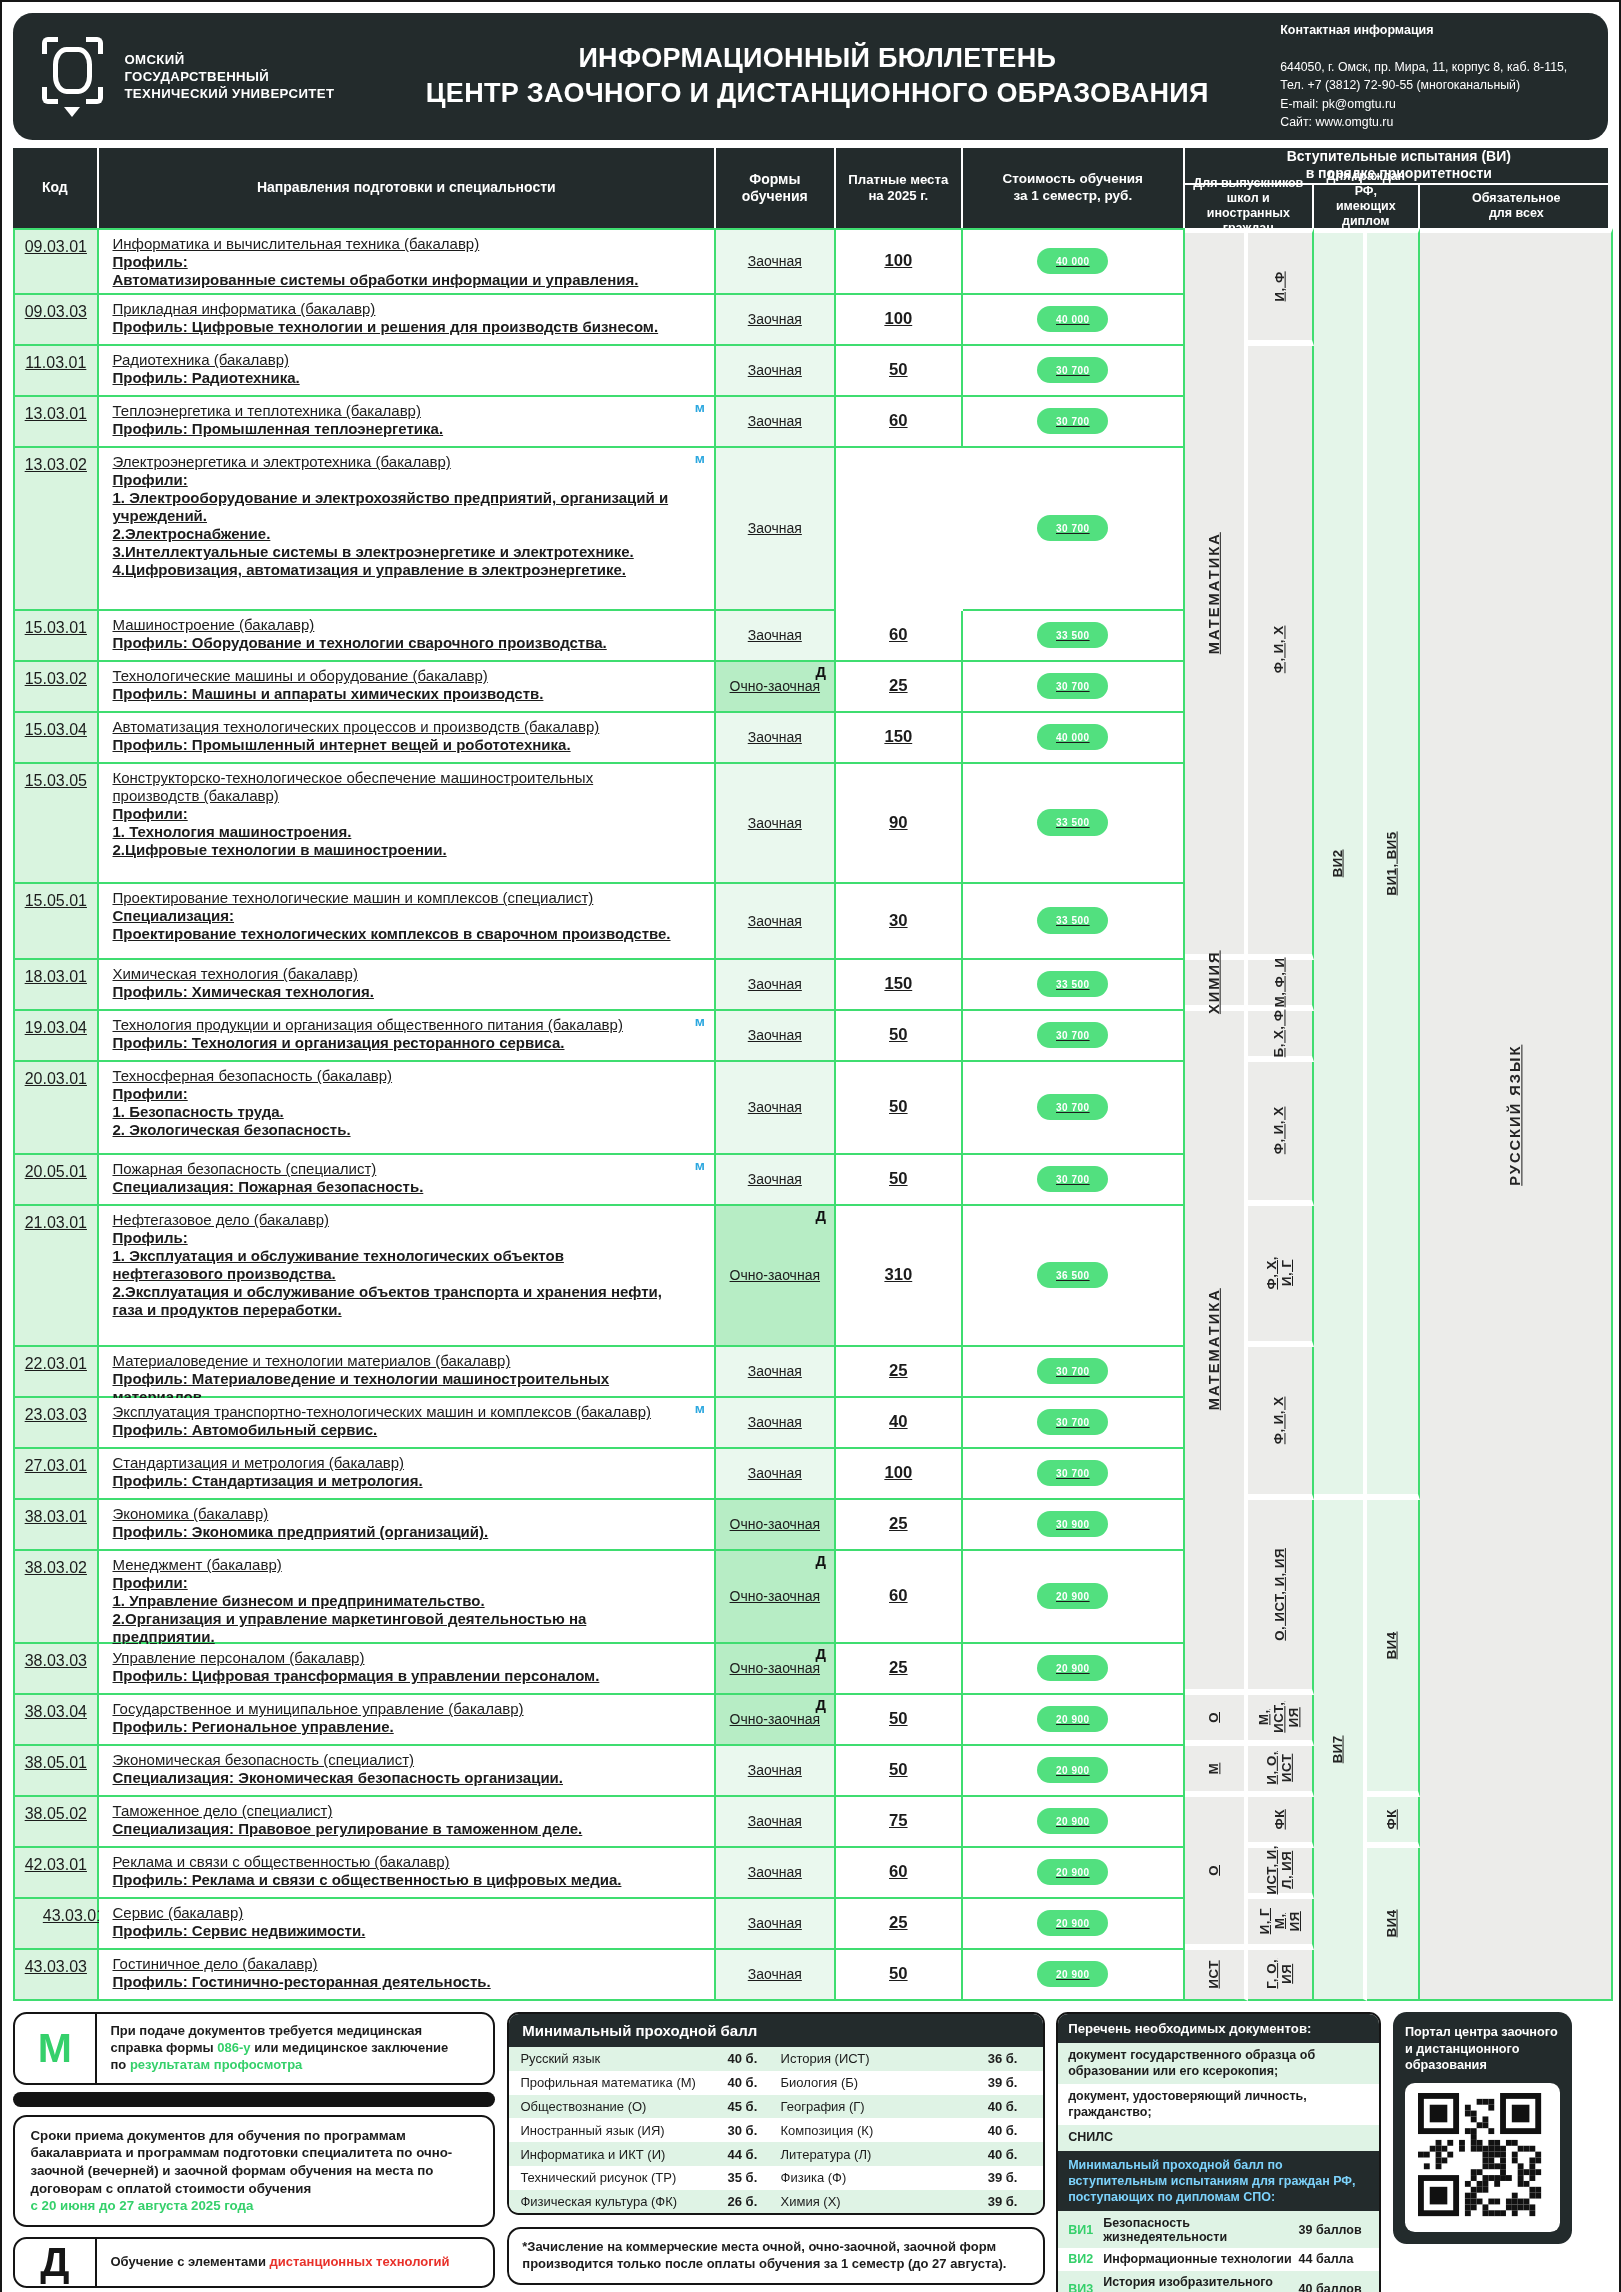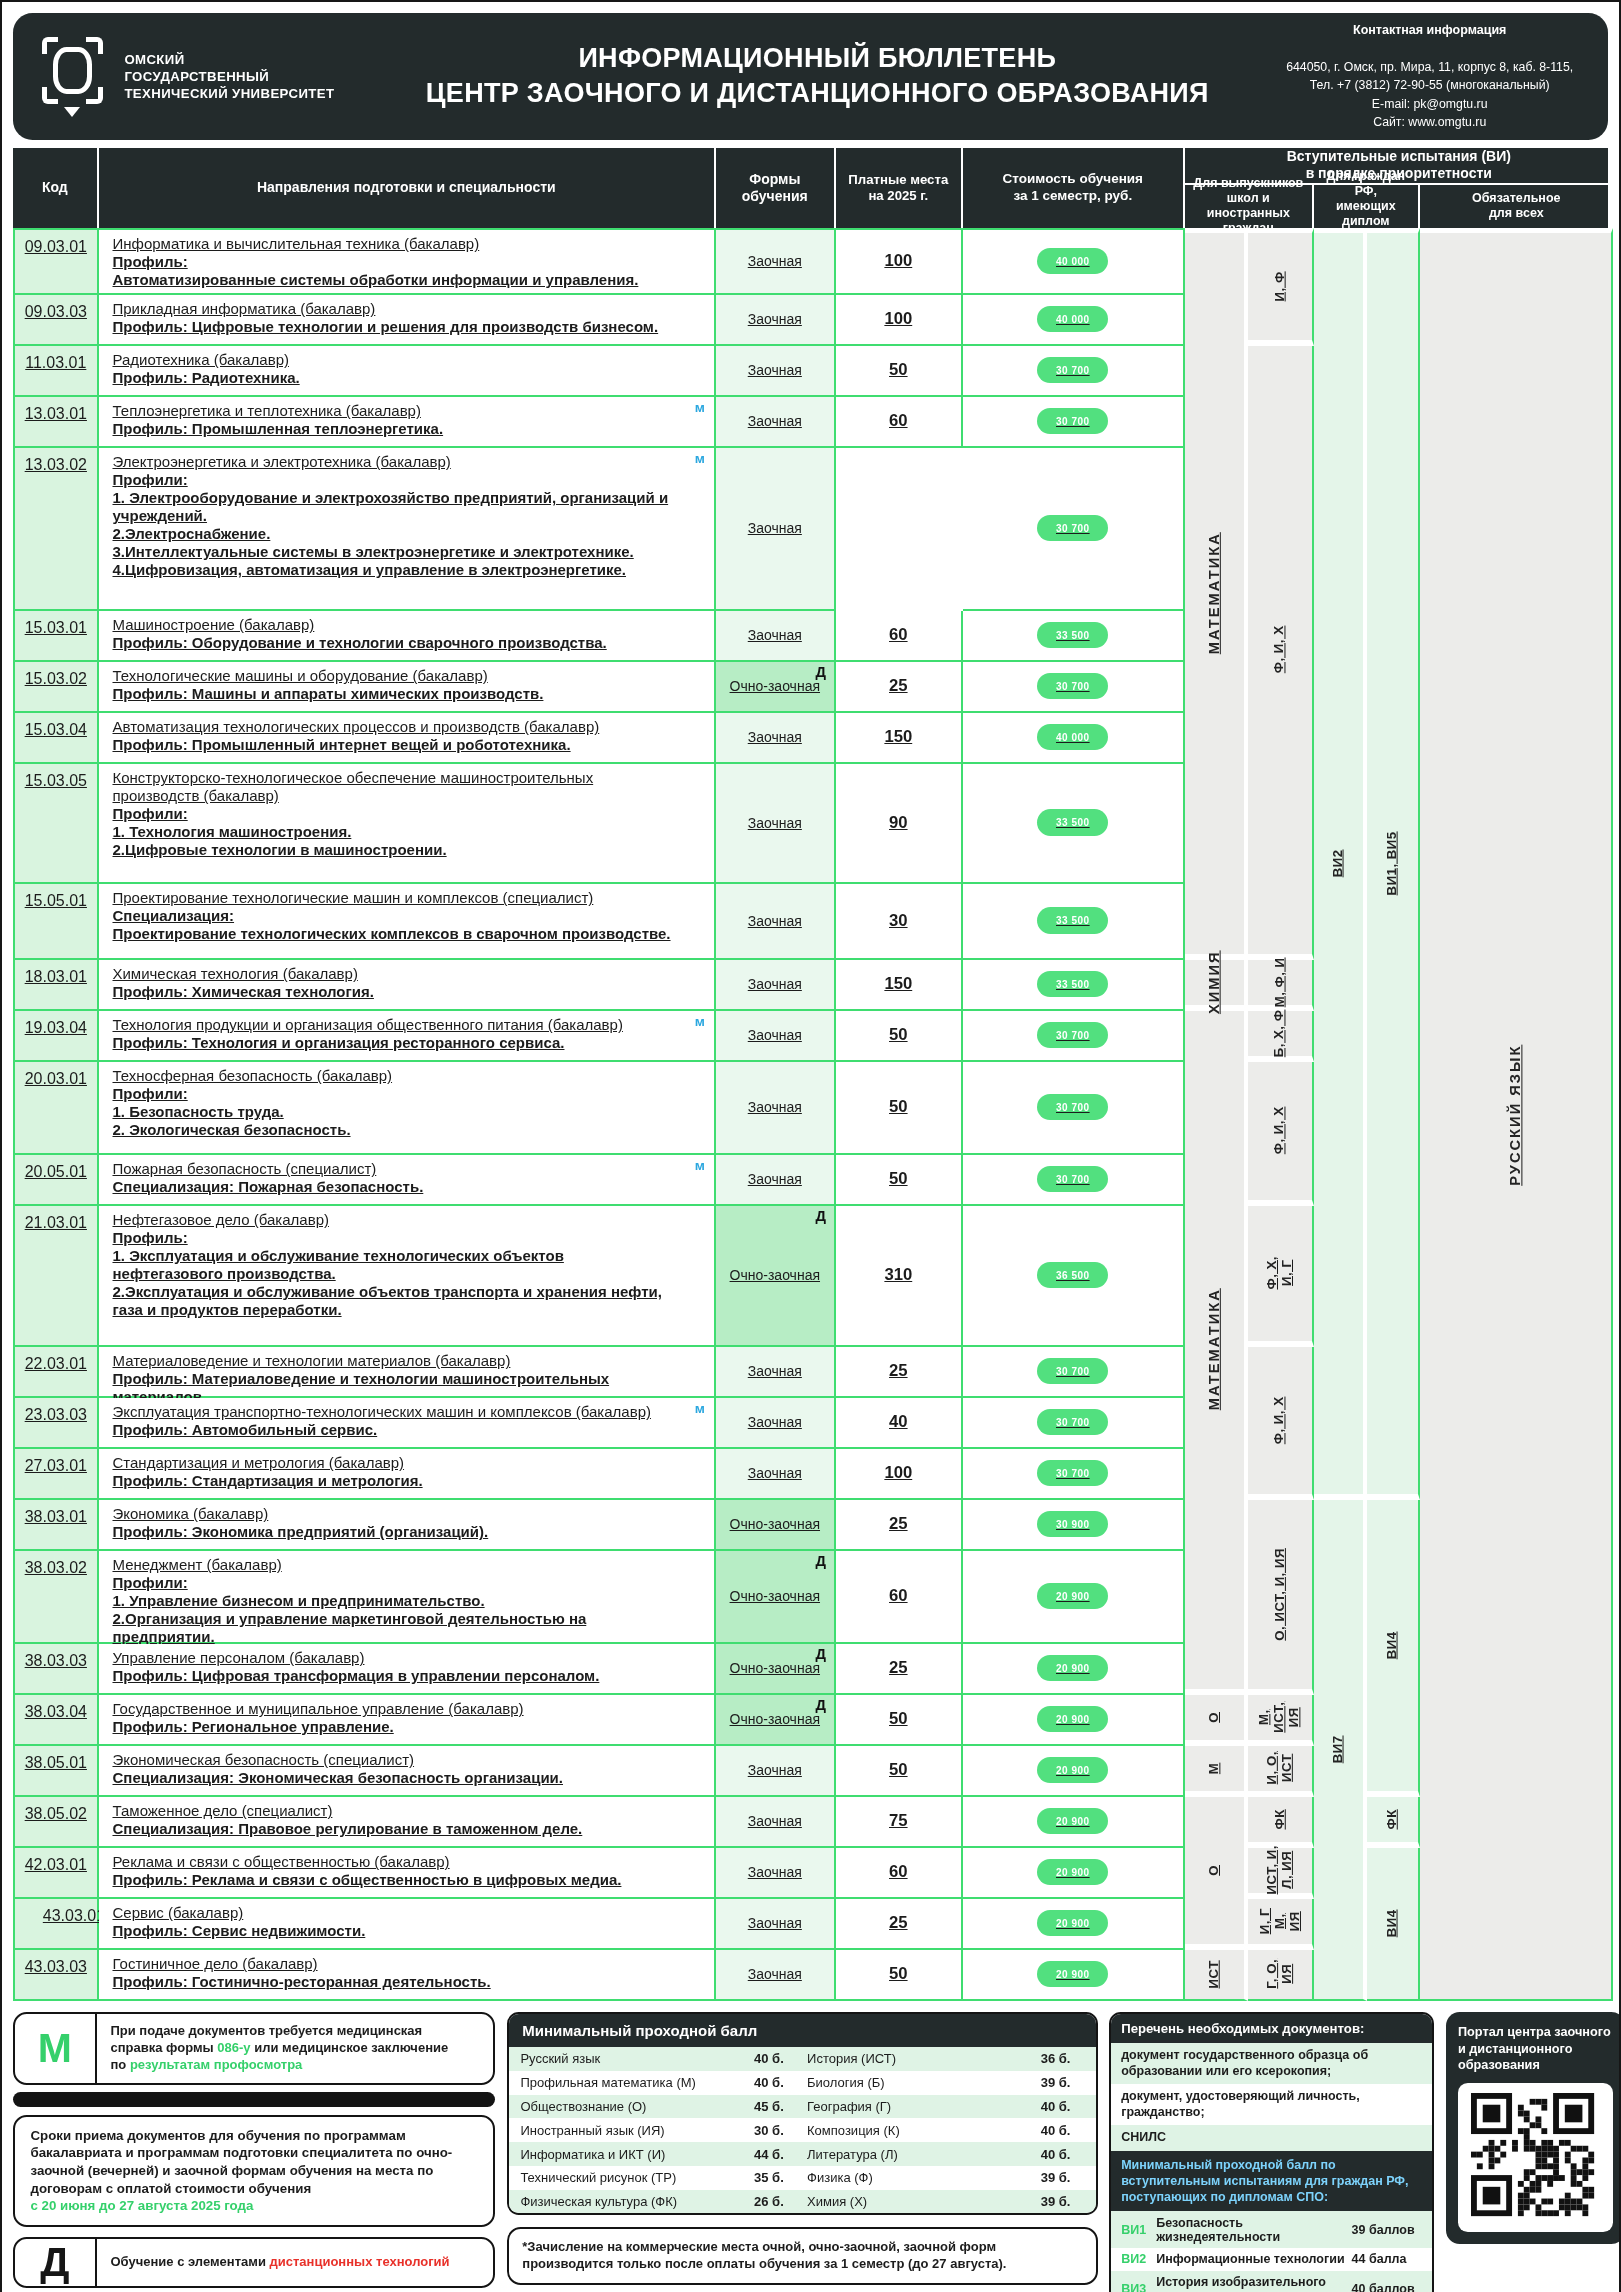--- a/index.html
+++ b/index.html
@@ -28,21 +28,21 @@
   .logo .corner{position:absolute;width:16.7px;height:16.7px;border:0 solid #fff;}
   .logo .tl{top:0;left:0;border-top-width:5.9px;border-left-width:5.9px;border-top-left-radius:5.9px;}
   .logo .tr{top:0;right:0;border-top-width:5.9px;border-right-width:5.9px;border-top-right-radius:5.9px;}
   .logo .bl{bottom:11.8px;left:0;border-bottom-width:5.9px;border-left-width:5.9px;border-bottom-left-radius:5.9px;}
   .logo .br{bottom:11.8px;right:0;border-bottom-width:5.9px;border-right-width:5.9px;border-bottom-right-radius:5.9px;}
   .logo .oval{position:absolute;left:10.8px;top:9.8px;width:39px;height:47px;border:5.9px solid #fff;border-radius:13.7px/17.6px;}
   .logo .tri{position:absolute;left:50%;bottom:-2px;transform:translateX(-50%);width:0;height:0;
     border-left:8.8px solid transparent;border-right:8.8px solid transparent;border-top:10.8px solid #fff;}
   .uniname{font-weight:700;font-size:13.2px;line-height:1.3;letter-spacing:0.4px;white-space:pre-line;width:230px;}
   .titles{flex:1;text-align:center;font-weight:700;font-size:27px;line-height:1.32;letter-spacing:0.3px;}
-  .contacts{width:299px;text-align:center;font-size:12.3px;line-height:1.5;white-space:pre-line;}
+  .contacts{width:299px;text-align:left;font-size:12.3px;line-height:1.5;white-space:pre-line;}
   .contacts .chead{font-weight:700;font-size:12.5px;}
   
   .thead{margin:0 10.8px;display:grid;grid-template-columns:var(--cols);grid-template-rows:35px 45px;
     background:var(--dark);color:#fff;text-align:center;}
   .th{display:flex;align-items:center;justify-content:center;font-weight:700;font-size:14px;
     white-space:pre-line;line-height:1.2;border-right:2px solid #fff;padding:2px;}
   .th.span2{grid-row:1/3;}
   .th.sub{font-size:12.5px;border-top:2px solid #fff;}
   .th.last{border-right:none;}
   .th.group{grid-column:6/11;grid-row:1;border-right:none;}
@@ -69,21 +69,21 @@
   .gray{background:var(--gray-cell);}
   .mintc{background:var(--mint-cell);}
   .gline{border-right:2.9px solid var(--green) !important;}
   .endcap{border-bottom:2.9px solid var(--green) !important;}
   .vtext{transform:rotate(-90deg);flex:none;font-weight:700;color:#242424;font-size:13.2px;
     line-height:1.12;white-space:pre-line;text-align:center;letter-spacing:0.5px;}
   .vbig{font-size:14.7px;letter-spacing:2px;white-space:nowrap;}
   
   .pagefoot{margin:11.8px 10.8px 10.8px;display:flex;gap:11.8px;align-items:flex-start;}
   .fcol1{width:482px;flex:none;}
-  .fcol2{width:591px;flex:none;}
+  .fcol2{width:538px;flex:none;}
   .fcol3{width:325px;flex:none;font-size:12.5px;}
   .fcol4{width:179px;flex:none;}
   .obox{border:2.5px solid #141414;border-radius:13.7px;background:#fff;}
   .mrow{display:flex;align-items:stretch;}
   .micon{width:82px;flex:none;display:flex;align-items:center;justify-content:center;
     font-size:41px;font-weight:800;border-right:2.5px solid #141414;}
   .micon.g{color:var(--accent);}
   .mtext{padding:8.8px 13.7px;font-size:13px;font-weight:600;line-height:1.3;}
   .blackbar{height:14.7px;background:#141414;border-radius:8.8px;margin:7.8px 0;}
   .noteb{padding:9.8px 15.7px;font-weight:700;font-size:13.5px;line-height:1.33;}

